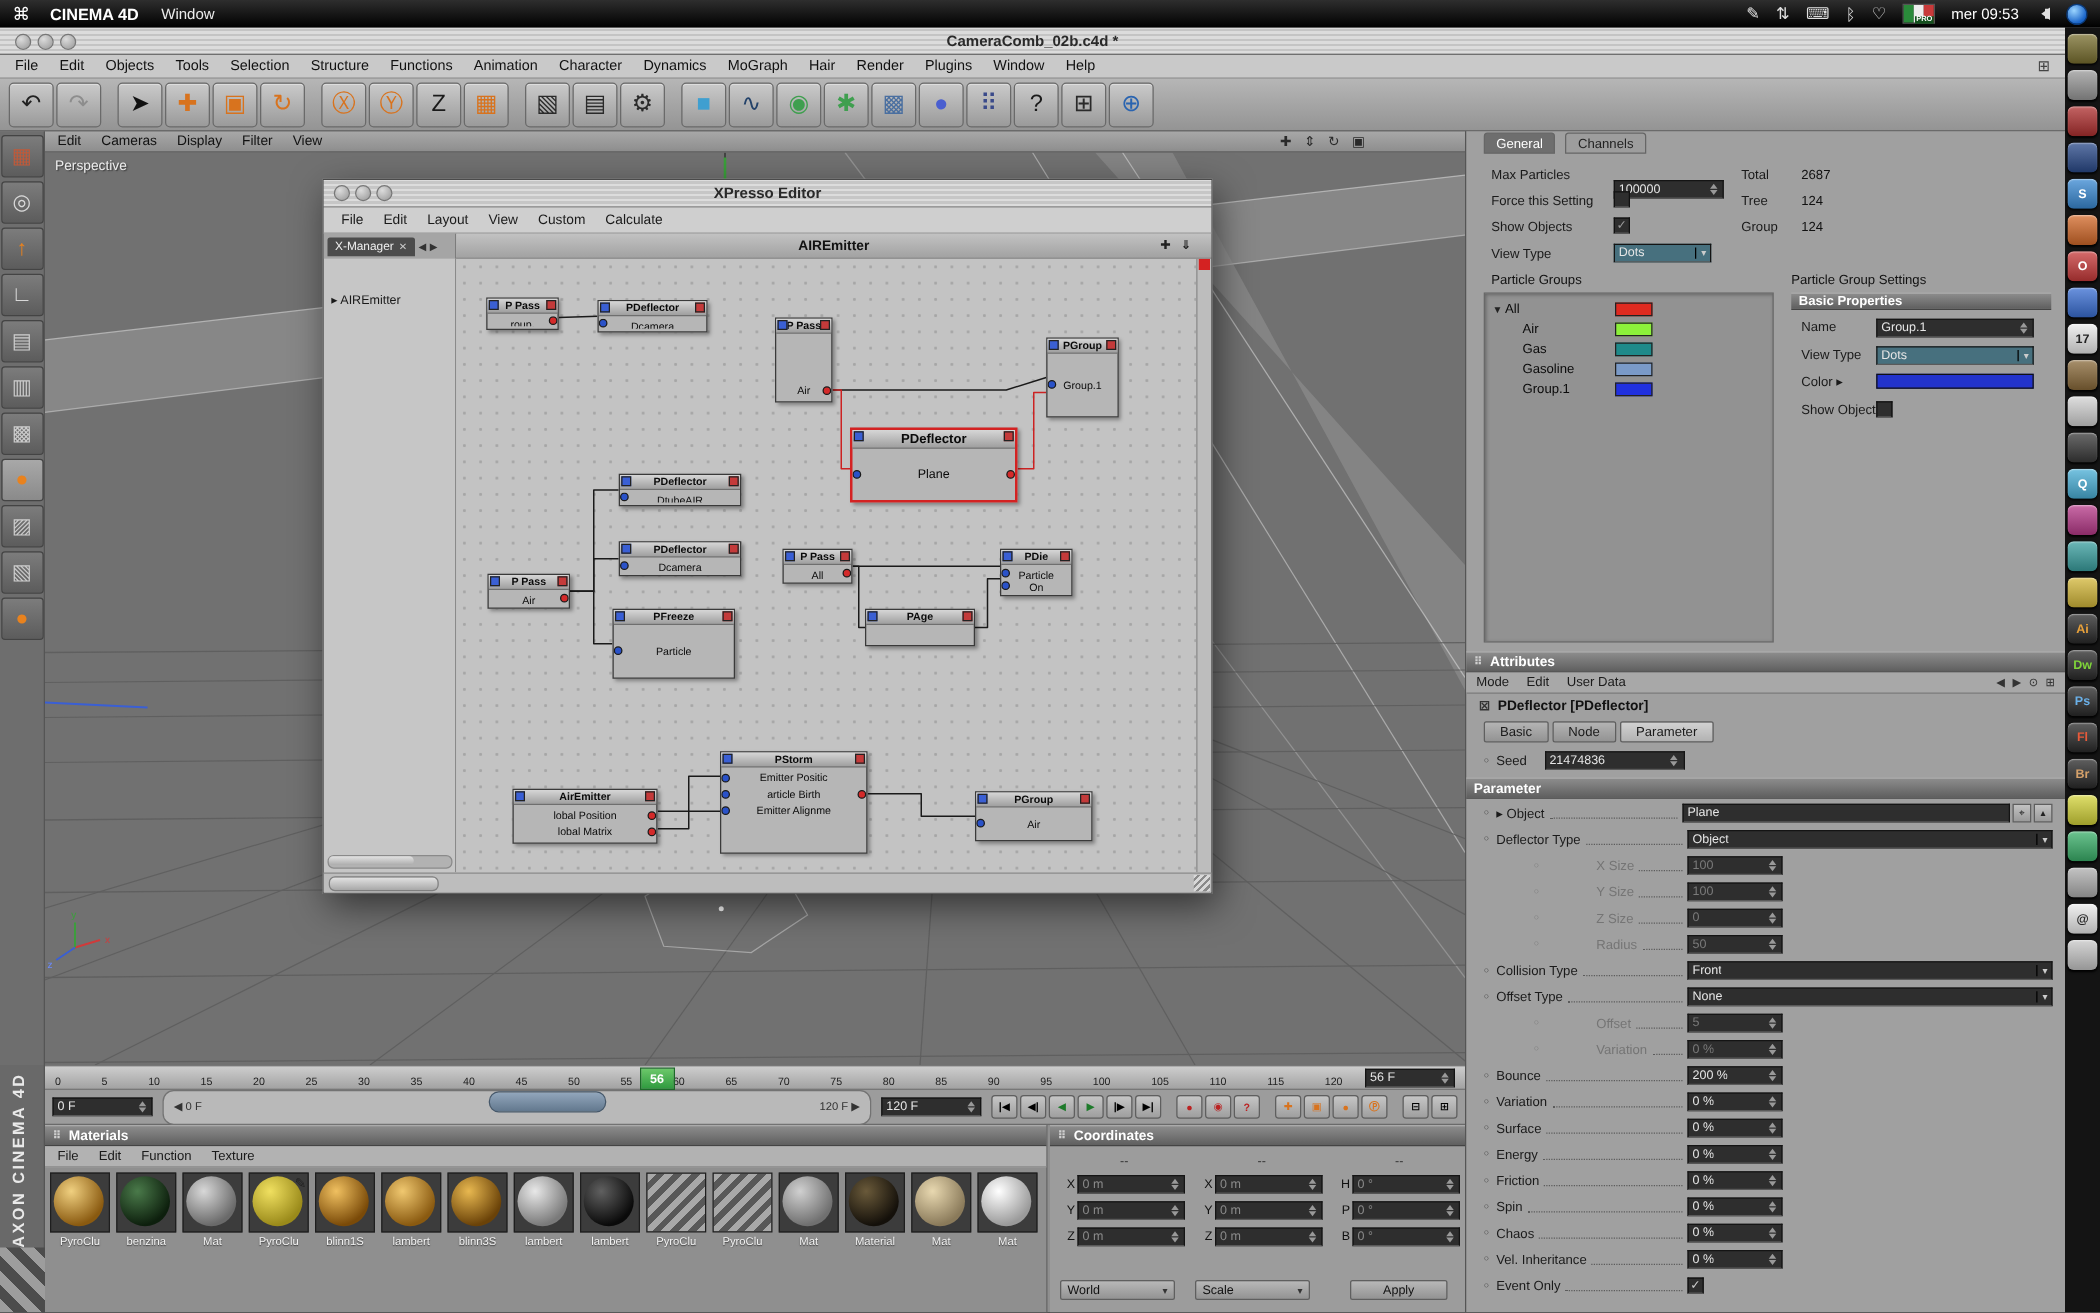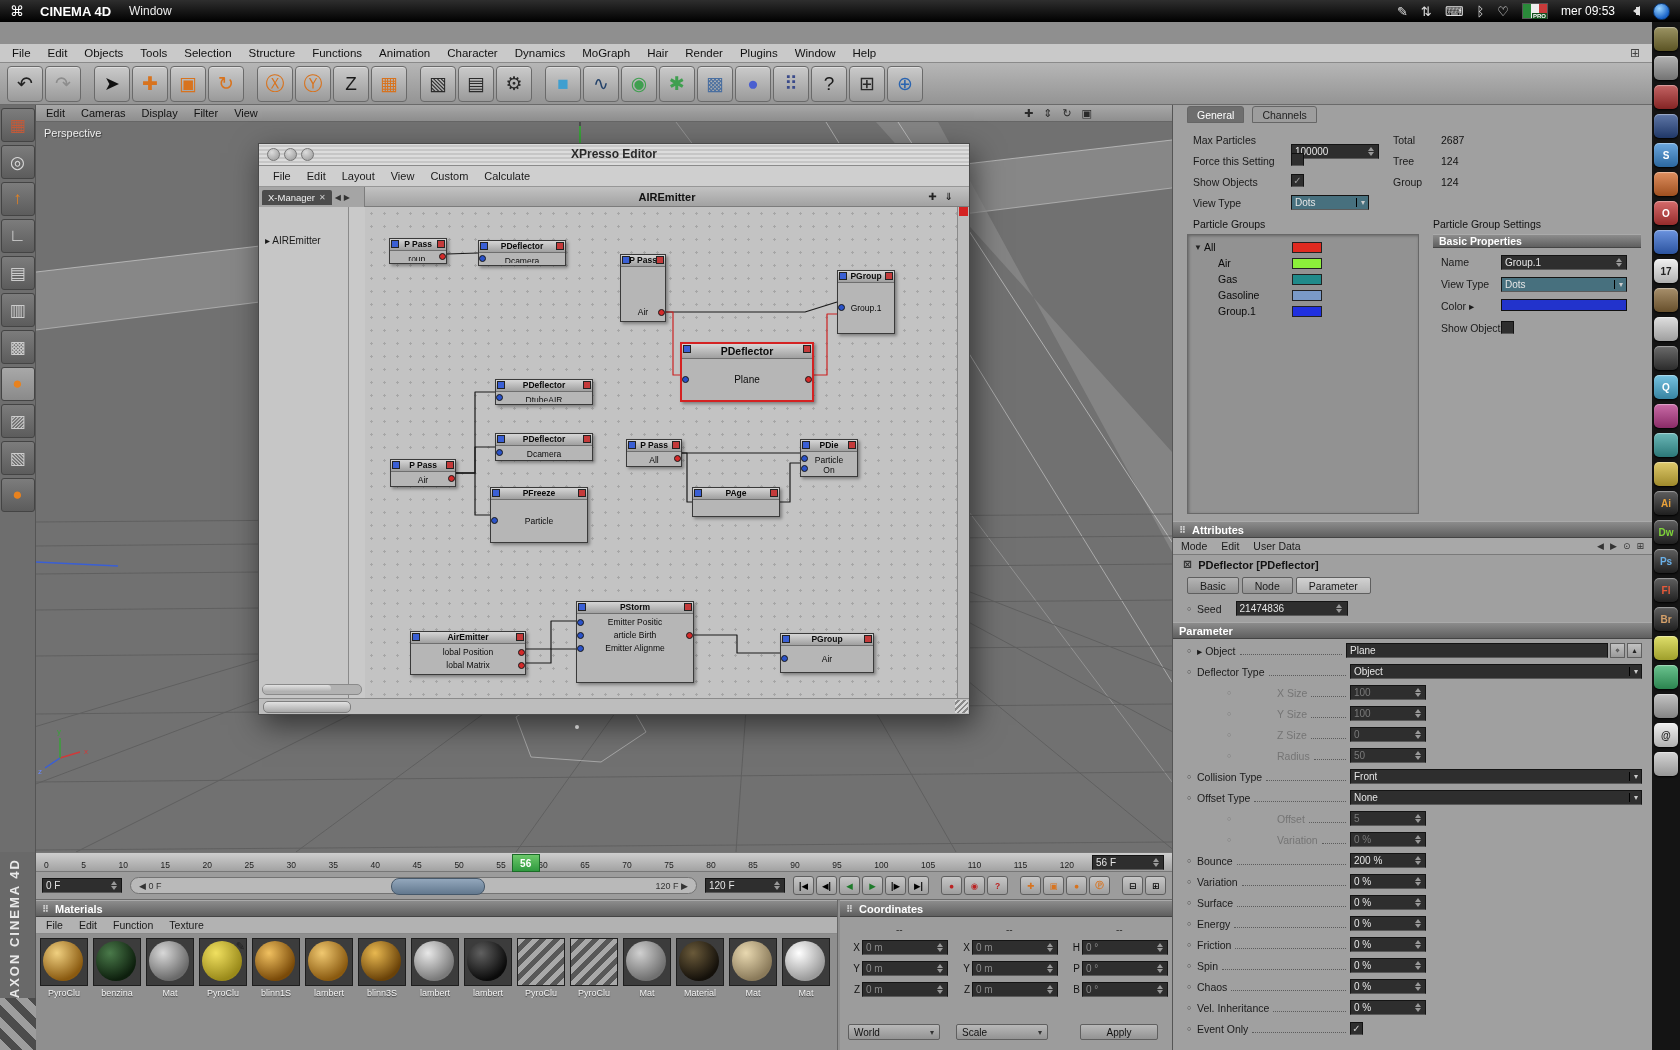--- a/index.html
+++ b/index.html
@@ -75,21 +75,21 @@
     background:linear-gradient(#cecece,#a2a2a2);border-top:1px solid #777;border-bottom:1px solid #777;box-sizing:border-box;}
   #ruler-ticks{position:absolute;left:8px;width:1030px;top:2px;bottom:1px;display:flex;justify-content:space-between;align-items:flex-end;}
   .tick{font-size:8.5px;color:#222;}
   #playhead{position:absolute;top:1px;width:26px;height:16px;background:linear-gradient(#6cc86a,#2f9a3f);
     border:1px solid #1c6a28;color:#fff;font-size:10px;font-weight:bold;display:flex;align-items:center;justify-content:center;}
   #cf-field{position:absolute;left:1056px;top:2px;width:72px;height:15px;}
 
   #transport{position:absolute;left:36px;top:872px;width:1136px;height:28px;background:#9c9c9c;z-index:10;
     border-bottom:1px solid #6a6a6a;display:flex;align-items:center;gap:8px;padding:0 6px;box-sizing:border-box;}
   .frame-field{width:80px;height:16px;}
-  .sl-track{flex:1;height:17px;background:#b9b9b9;border:1px solid #737373;border-radius:9px;position:relative;
+  .sl-track{flex:1;height:28px;background:#b9b9b9;border:1px solid #737373;border-radius:9px;position:relative;
     display:flex;align-items:center;justify-content:space-between;padding:0 8px;font-size:9px;color:#333;box-sizing:border-box;}
   .sl-thumb{position:absolute;left:46%;top:0;width:92px;height:15px;border-radius:8px;
     background:linear-gradient(#93a7bc,#62788e);border:1px solid #46586a;}
   #transport-buttons{display:flex;align-items:center;gap:2px;}
   .tbtn{width:21px;height:19px;background:linear-gradient(#c6c6c6,#9e9e9e);border:1px solid #5f5f5f;border-radius:3px;
     font-size:8.5px;font-weight:bold;display:flex;align-items:center;justify-content:center;padding:0;}
   .tsep{width:8px;}
 
   
   .field{background:#2e2e2e;border:1px solid #141414;border-bottom-color:#5a5a5a;color:#e6e6e6;
@@ -196,21 +196,21 @@
   .xp-menubar .mi{font-size:11px;}
   .xp-hdr{height:20px;flex:0 0 20px;display:flex;}
   .xm-zone{width:106px;background:#a5a5a5;border-right:1px solid #7c7c7c;display:flex;align-items:center;gap:3px;padding:0 3px;box-sizing:border-box;}
   .xm-tab{height:15px;background:#4c4c4c;color:#eee;font-size:9.5px;display:flex;align-items:center;gap:4px;padding:0 6px;border-radius:2px 2px 0 0;}
   .xm-close{font-size:8px;color:#ccc;}
   .xm-arr{font-size:8px;color:#333;}
   .xp-gheader{flex:1;background:linear-gradient(#c2c2c2,#a2a2a2);border-bottom:1px solid #7c7c7c;position:relative;
     display:flex;align-items:center;justify-content:center;font-size:11px;font-weight:bold;color:#111;}
   .xp-ghicons{position:absolute;right:16px;display:flex;gap:8px;font-size:10px;color:#222;}
   .xp-content{flex:1;position:relative;overflow:hidden;}
-  .xp-tree{position:absolute;left:0;top:0;bottom:0;width:90px;background:#c6c6c6;border-right:1px solid #8a8a8a;box-sizing:border-box;}
+  .xp-tree{position:absolute;left:0;top:0;bottom:0;width:106px;background:#c6c6c6;border-right:1px solid #8a8a8a;box-sizing:border-box;}
   .xp-treeitem{position:absolute;left:6px;top:28px;font-size:10px;color:#1a1a1a;}
   .xp-treescroll{position:absolute;left:3px;bottom:3px;width:98px;height:9px;background:#b2b2b2;border:1px solid #8a8a8a;border-radius:5px;}
   .xp-treethumb{width:68px;height:7px;background:linear-gradient(#e2e2e2,#adadad);border-radius:4px;margin:0;}
   .xp-graph{position:absolute;left:106px;top:0;bottom:0;right:12px;overflow:hidden;background-color:#c3c3c3;
     background-image:radial-gradient(circle,#a6a6a6 1px,rgba(0,0,0,0) 1.3px);background-size:13px 13px;}
   .xp-vscroll{position:absolute;right:0;top:0;bottom:0;width:12px;background:#bdbdbd;border-left:1px solid #8a8a8a;box-sizing:border-box;}
   .xp-vmark{position:absolute;top:0;left:1px;width:9px;height:9px;background:#d42222;}
   .xp-bottom{flex:0 0 15px;background:#bdbdbd;border-top:1px solid #8a8a8a;position:relative;}
   .xp-hthumb{position:absolute;left:4px;top:2px;width:86px;height:10px;background:linear-gradient(#e2e2e2,#a8a8a8);border:1px solid #7f7f7f;border-radius:5px;}
   .xp-grip{position:absolute;right:1px;top:1px;width:13px;height:13px;
@@ -256,20 +256,26 @@
           <i class="f-w"></i>
           <i class="f-r"></i>
           <span class="f-lab">PRO</span>
         </span>
         <span class="mb-clock">mer 09:53</span>
         <span class="speaker"></span>
         <span id="mb-orb"></span>
       </div>
   </div>
 
+  <div id="titlebar">
+    <span class="tl" style="left:12px"></span>
+    <span class="tl" style="left:30px"></span>
+    <span class="tl" style="left:48px"></span>
+    <div id="win-title">CameraComb_02b.c4d *</div>
+  </div>
 
   <div id="appmenu">
     <div id="appmenu-items">
         <span class="mi">File</span>
         <span class="mi">Edit</span>
         <span class="mi">Objects</span>
         <span class="mi">Tools</span>
         <span class="mi">Selection</span>
         <span class="mi">Structure</span>
         <span class="mi">Functions</span>

